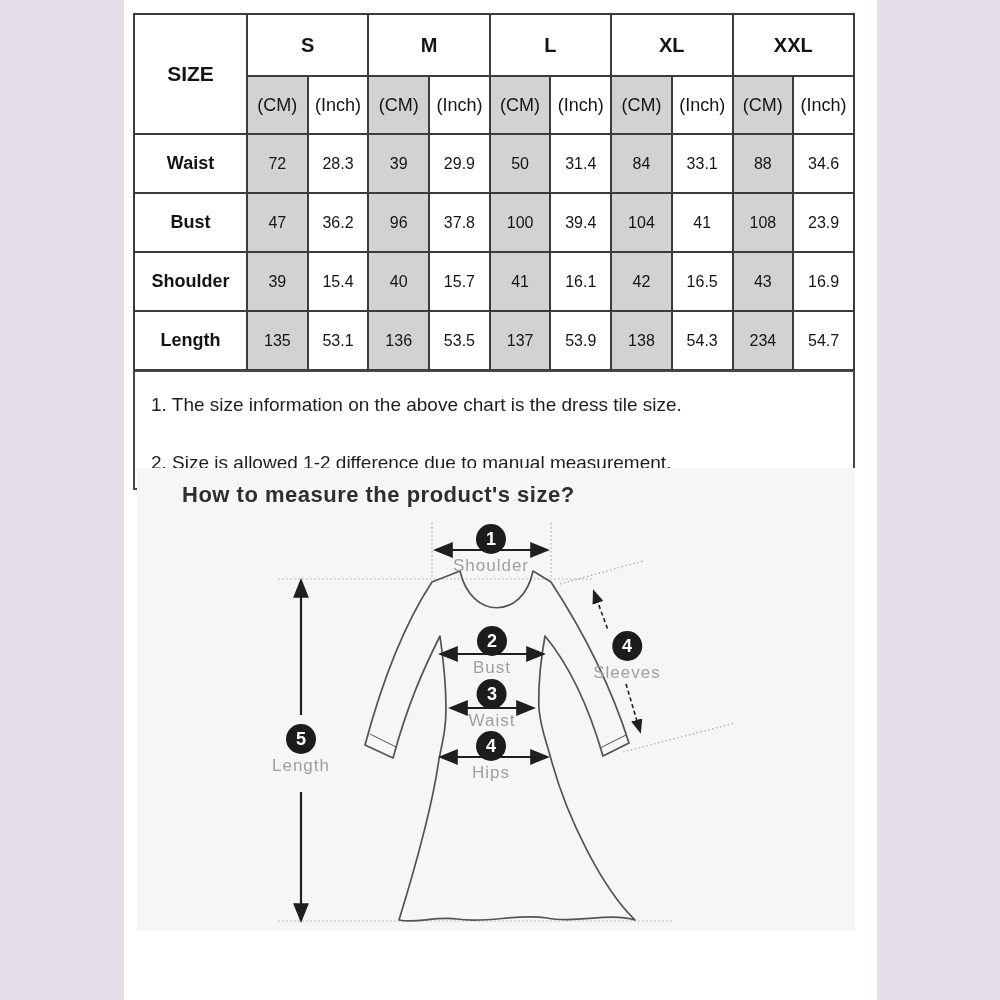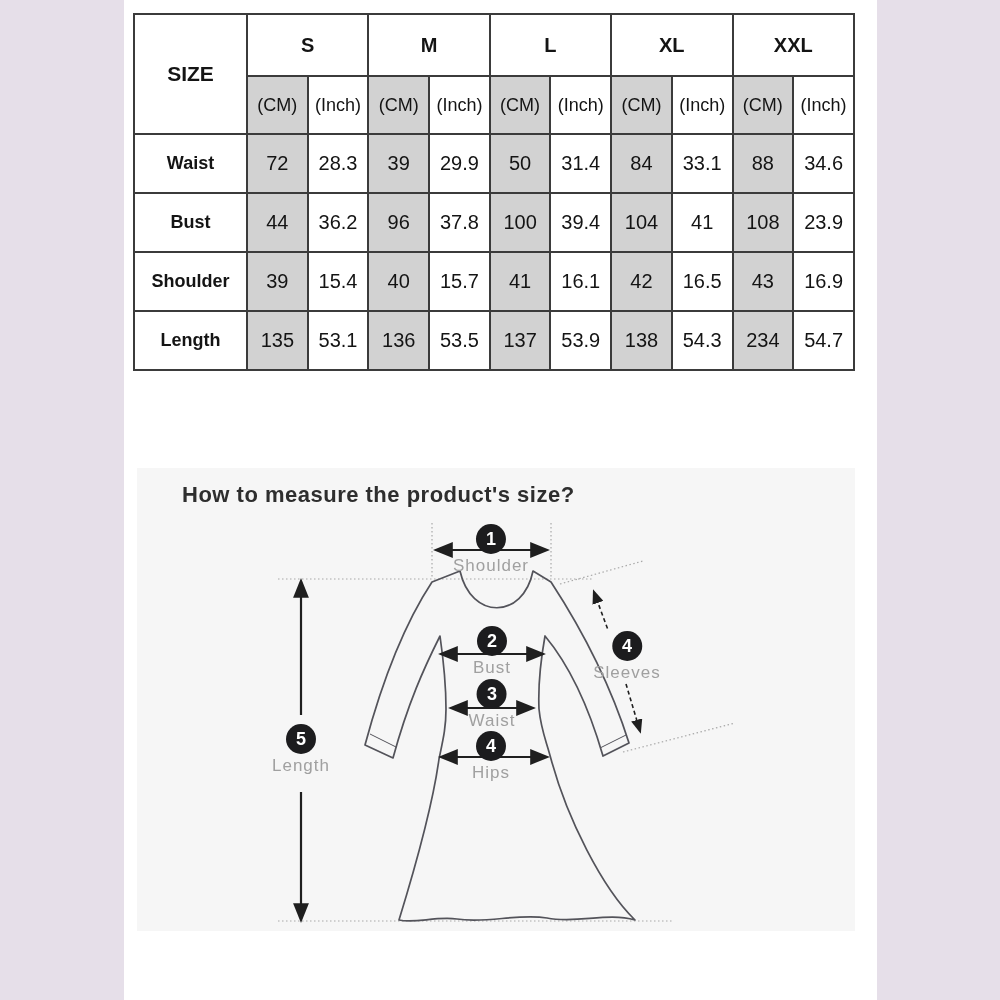--- a/index.html
+++ b/index.html
@@ -14,21 +14,21 @@
     background:#ffffff;
   }
   
   .size-table{
     position:absolute;left:9px;top:13px;width:722px;
     border-collapse:collapse;table-layout:fixed;
     background:#fff;
   }
   .size-table td{
     border:2px solid #3b3b3b;text-align:center;vertical-align:middle;
-    padding:0;font-size:20px;color:#141414;
+    padding:0;font-size:16px;color:#141414;
   }
   .size-table .corner{font-weight:bold;font-size:21px;border-radius:9px;}
   .size-table .size-head{font-weight:bold;font-size:20px;height:60px;}
   .size-table .unit{font-size:18px;height:56px;}
   .size-table .rowlabel{font-weight:bold;font-size:18px;}
   .size-table .gray{background:#d2d2d2;}
   .size-table tr.data-row{height:59px;}
   
   .notes-box{
     position:absolute;left:9px;top:370px;width:722px;height:120px;
@@ -104,21 +104,21 @@
         <td>29.9</td>
         <td class="gray">50</td>
         <td>31.4</td>
         <td class="gray">84</td>
         <td>33.1</td>
         <td class="gray">88</td>
         <td>34.6</td>
       </tr>
       <tr class="data-row">
         <td class="rowlabel">Bust</td>
-        <td class="gray">44</td>
+        <td class="gray">47</td>
         <td>36.2</td>
         <td class="gray">96</td>
         <td>37.8</td>
         <td class="gray">100</td>
         <td>39.4</td>
         <td class="gray">104</td>
         <td>41</td>
         <td class="gray">108</td>
         <td>23.9</td>
       </tr>
@@ -144,20 +144,24 @@
         <td class="gray">137</td>
         <td>53.9</td>
         <td class="gray">138</td>
         <td>54.3</td>
         <td class="gray">234</td>
         <td>54.7</td>
       </tr>
     </tbody>
   </table>
 
+  <div class="notes-box">
+    <div class="note-line note-1">1. The size information on the above chart is the dress tile size.</div>
+    <div class="note-line note-2">2. Size is allowed 1-2 difference due to manual measurement.</div>
+  </div>
 
   <div class="measure-card">
 
     <svg class="diagram-svg" viewBox="0 0 718 463">
       <defs>
         <marker id="ah" viewBox="0 0 10 8" markerWidth="9" markerHeight="7.2" refX="8" refY="4" orient="auto-start-reverse">
           <path d="M0,0 L10,4 L0,8 z" fill="#1f1f1f"></path>
         </marker>
       </defs>
 

